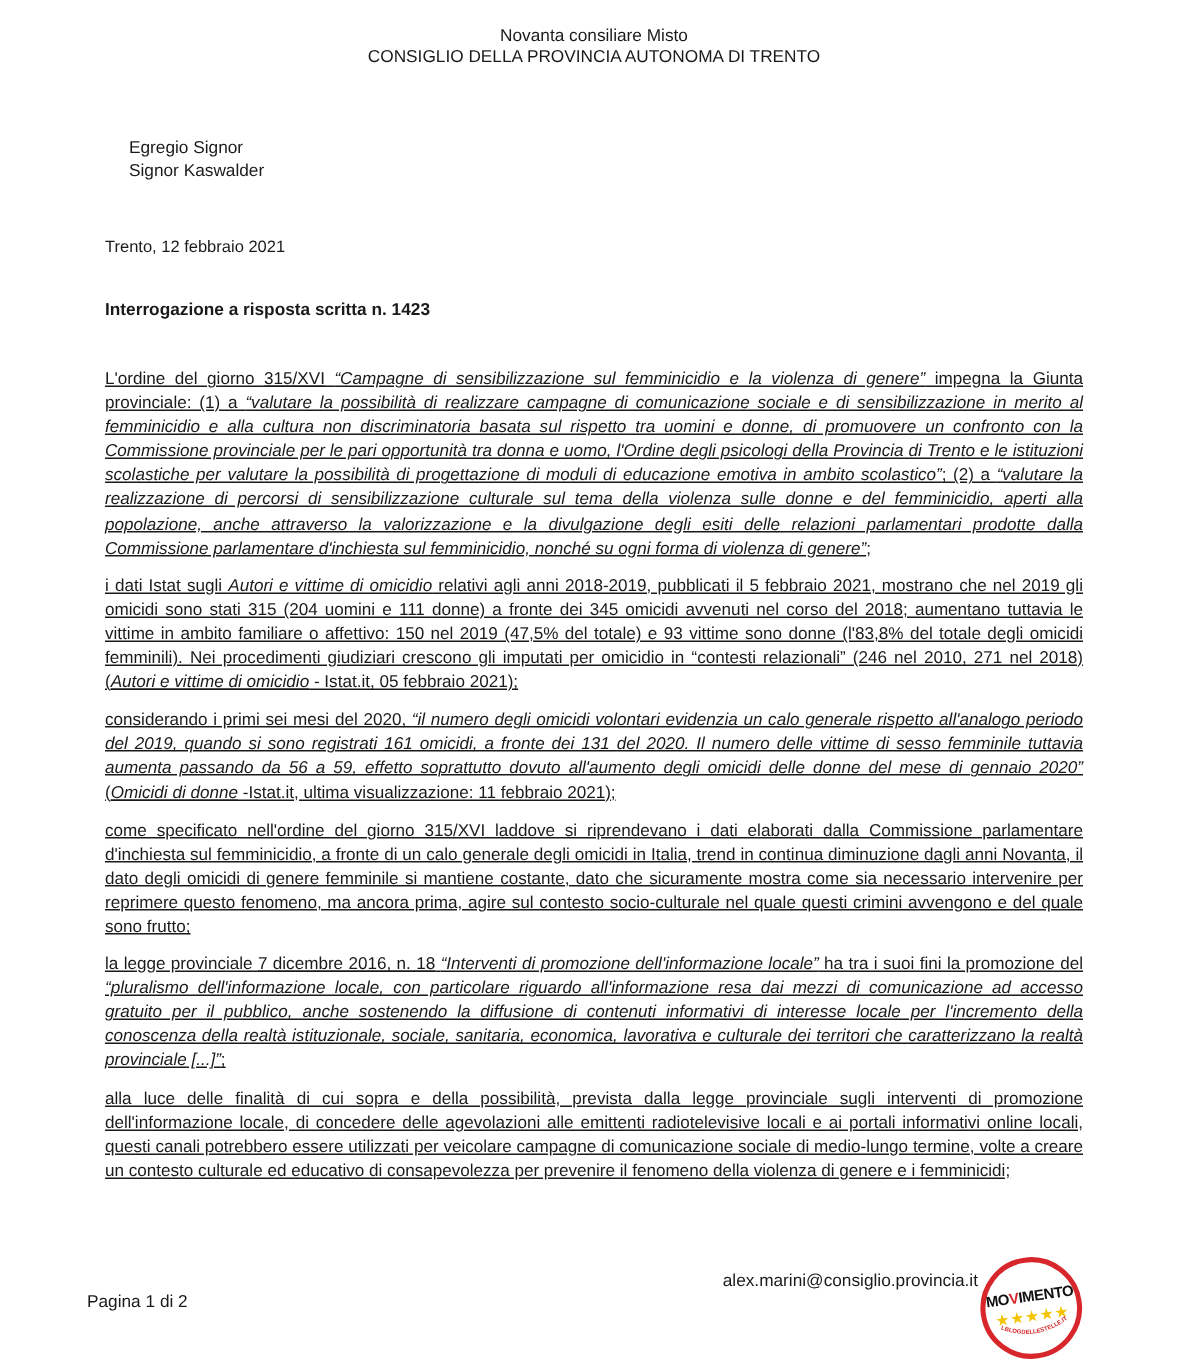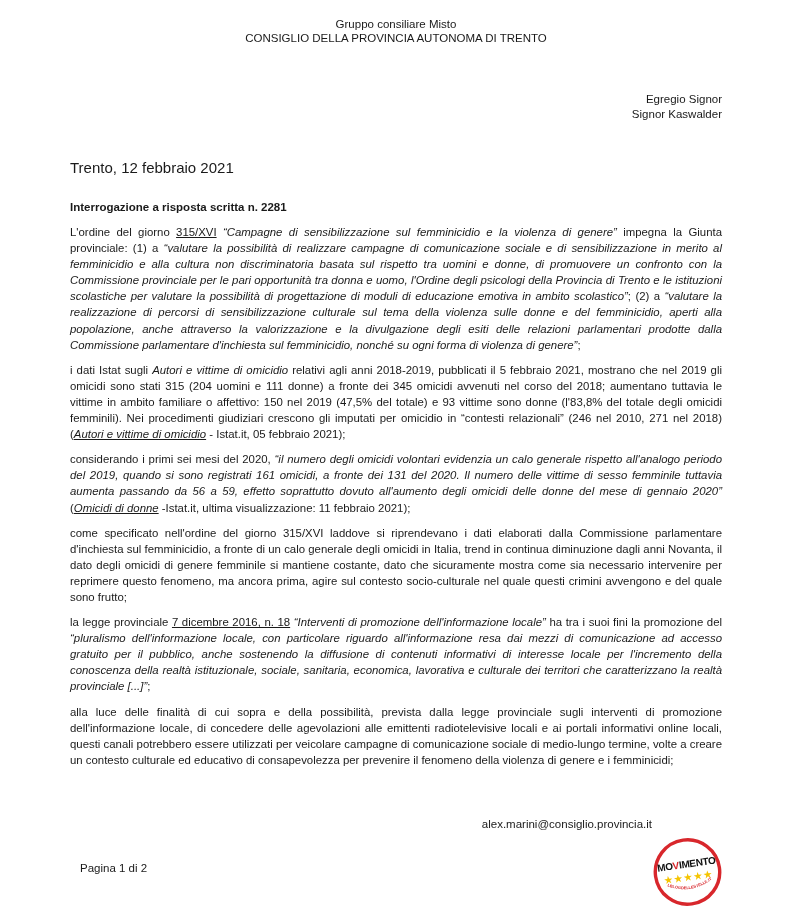--- a/index.html
+++ b/index.html
@@ -15,82 +15,82 @@
   }
   .doc-header {
     position: absolute;
     top: 17px; left: 70px; width: 652px;
     text-align: center;
     font-size: 11.5px;
     line-height: 14px;
   }
   .recipient {
     position: absolute;
-    top: 92px; left: 70px; width: 652px;
-    text-align: right;
+    top: 92px; left: 86px; width: 652px;
     font-size: 11.5px;
     line-height: 14.6px;
   }
   .date-line {
     position: absolute;
     top: 159px; left: 70px;
-    font-size: 15px;
+    font-size: 11px;
   }
   .doc-title {
     position: absolute;
     top: 201px; left: 70px;
     font-size: 11.5px;
     font-weight: bold;
   }
   .body-text {
     position: absolute;
-    top: 224px; left: 70px; width: 652px;
+    top: 245px; left: 70px; width: 652px;
     font-size: 11.4px;
     line-height: 16.1px;
     text-align: justify;
+    text-decoration: underline;
   }
   .para { margin: 0 0 9px 0; }
   .it { font-style: italic; }
   .un { text-decoration: underline; }
   .footer-page {
     position: absolute;
-    left: 80px; top: 862px;
+    left: 58px; top: 862px;
     font-size: 11.5px;
     text-align: center;
   }
   .footer-email {
     position: absolute;
-    right: 138px; top: 818px;
+    right: 138px; top: 848px;
     font-size: 11.5px;
     color: #1a1a1a;
   }
   .logo {
     position: absolute;
     left: 652px; top: 837px;
     width: 71px; height: 70px;
   }
 </style>
 </head>
 <body>
 
 <div class="page">
 
   <div class="doc-header">
-    <div>Gruppo consiliare Misto</div>
+    <div>Novanta consiliare Misto</div>
     <div>CONSIGLIO DELLA PROVINCIA AUTONOMA DI TRENTO</div>
   </div>
 
   <div class="recipient">
       <div>Egregio Signor</div>
       <div>Signor Kaswalder</div>
     </div>
 
   <div class="date-line">Trento, 12 febbraio 2021</div>
 
-  <div class="doc-title">Interrogazione a risposta scritta n. 2281</div>
+  <div class="doc-title">Interrogazione a risposta scritta n. 1423</div>
 
   <div class="body-text">
       <p class="para"><span>L'ordine del giorno </span><span class="un">315/XVI</span><span> </span><span class="it">“Campagne di sensibilizzazione sul femminicidio e la violenza di genere”</span><span> impegna la Giunta provinciale: (1) a </span><span class="it">“valutare la possibilità di realizzare campagne di comunicazione sociale e di sensibilizzazione in merito al femminicidio e alla cultura non discriminatoria basata sul rispetto tra uomini e donne, di promuovere un confronto con la Commissione provinciale per le pari opportunità tra donna e uomo, l'Ordine degli psicologi della Provincia di Trento e le istituzioni scolastiche per valutare la possibilità di progettazione di moduli di educazione emotiva in ambito scolastico”</span><span>; (2) a </span><span class="it">“valutare la realizzazione di percorsi di sensibilizzazione culturale sul tema della violenza sulle donne e del femminicidio, aperti alla popolazione, anche attraverso la valorizzazione e la divulgazione degli esiti delle relazioni parlamentari prodotte dalla Commissione parlamentare d'inchiesta sul femminicidio, nonché su ogni forma di violenza di genere”</span><span>;</span></p>
       <p class="para"><span>i dati Istat sugli </span><span class="it">Autori e vittime di omicidio</span><span> relativi agli anni 2018-2019, pubblicati il 5 febbraio 2021, mostrano che nel 2019 gli omicidi sono stati 315 (204 uomini e 111 donne) a fronte dei 345 omicidi avvenuti nel corso del 2018; aumentano tuttavia le vittime in ambito familiare o affettivo: 150 nel 2019 (47,5% del totale) e 93 vittime sono donne (l'83,8% del totale degli omicidi femminili). Nei procedimenti giudiziari crescono gli imputati per omicidio in “contesti relazionali” (246 nel 2010, 271 nel 2018) (</span><span class="it un">Autori e vittime di omicidio</span><span> - Istat.it, 05 febbraio 2021);</span></p>
       <p class="para"><span>considerando i primi sei mesi del 2020, </span><span class="it">“il numero degli omicidi volontari evidenzia un calo generale rispetto all'analogo periodo del 2019, quando si sono registrati 161 omicidi, a fronte dei 131 del 2020. Il numero delle vittime di sesso femminile tuttavia aumenta passando da 56 a 59, effetto soprattutto dovuto all'aumento degli omicidi delle donne del mese di gennaio 2020”</span><span> (</span><span class="it un">Omicidi di donne</span><span> -Istat.it, ultima visualizzazione: 11 febbraio 2021);</span></p>
       <p class="para"><span>come specificato nell'ordine del giorno 315/XVI laddove si riprendevano i dati elaborati dalla Commissione parlamentare d'inchiesta sul femminicidio, a fronte di un calo generale degli omicidi in Italia, trend in continua diminuzione dagli anni Novanta, il dato degli omicidi di genere femminile si mantiene costante, dato che sicuramente mostra come sia necessario intervenire per reprimere questo fenomeno, ma ancora prima, agire sul contesto socio-culturale nel quale questi crimini avvengono e del quale sono frutto;</span></p>
       <p class="para"><span>la legge provinciale </span><span class="un">7 dicembre 2016, n. 18</span><span> </span><span class="it">“Interventi di promozione dell'informazione locale”</span><span> ha tra i suoi fini la promozione del </span><span class="it">“pluralismo dell'informazione locale, con particolare riguardo all'informazione resa dai mezzi di comunicazione ad accesso gratuito per il pubblico, anche sostenendo la diffusione di contenuti informativi di interesse locale per l'incremento della conoscenza della realtà istituzionale, sociale, sanitaria, economica, lavorativa e culturale dei territori che caratterizzano la realtà provinciale [...]”</span><span>;</span></p>
       <p class="para"><span>alla luce delle finalità di cui sopra e della possibilità, prevista dalla legge provinciale sugli interventi di promozione dell'informazione locale, di concedere delle agevolazioni alle emittenti radiotelevisive locali e ai portali informativi online locali, questi canali potrebbero essere utilizzati per veicolare campagne di comunicazione sociale di medio-lungo termine, volte a creare un contesto culturale ed educativo di consapevolezza per prevenire il fenomeno della violenza di genere e i femminicidi;</span></p>
     </div>
 

